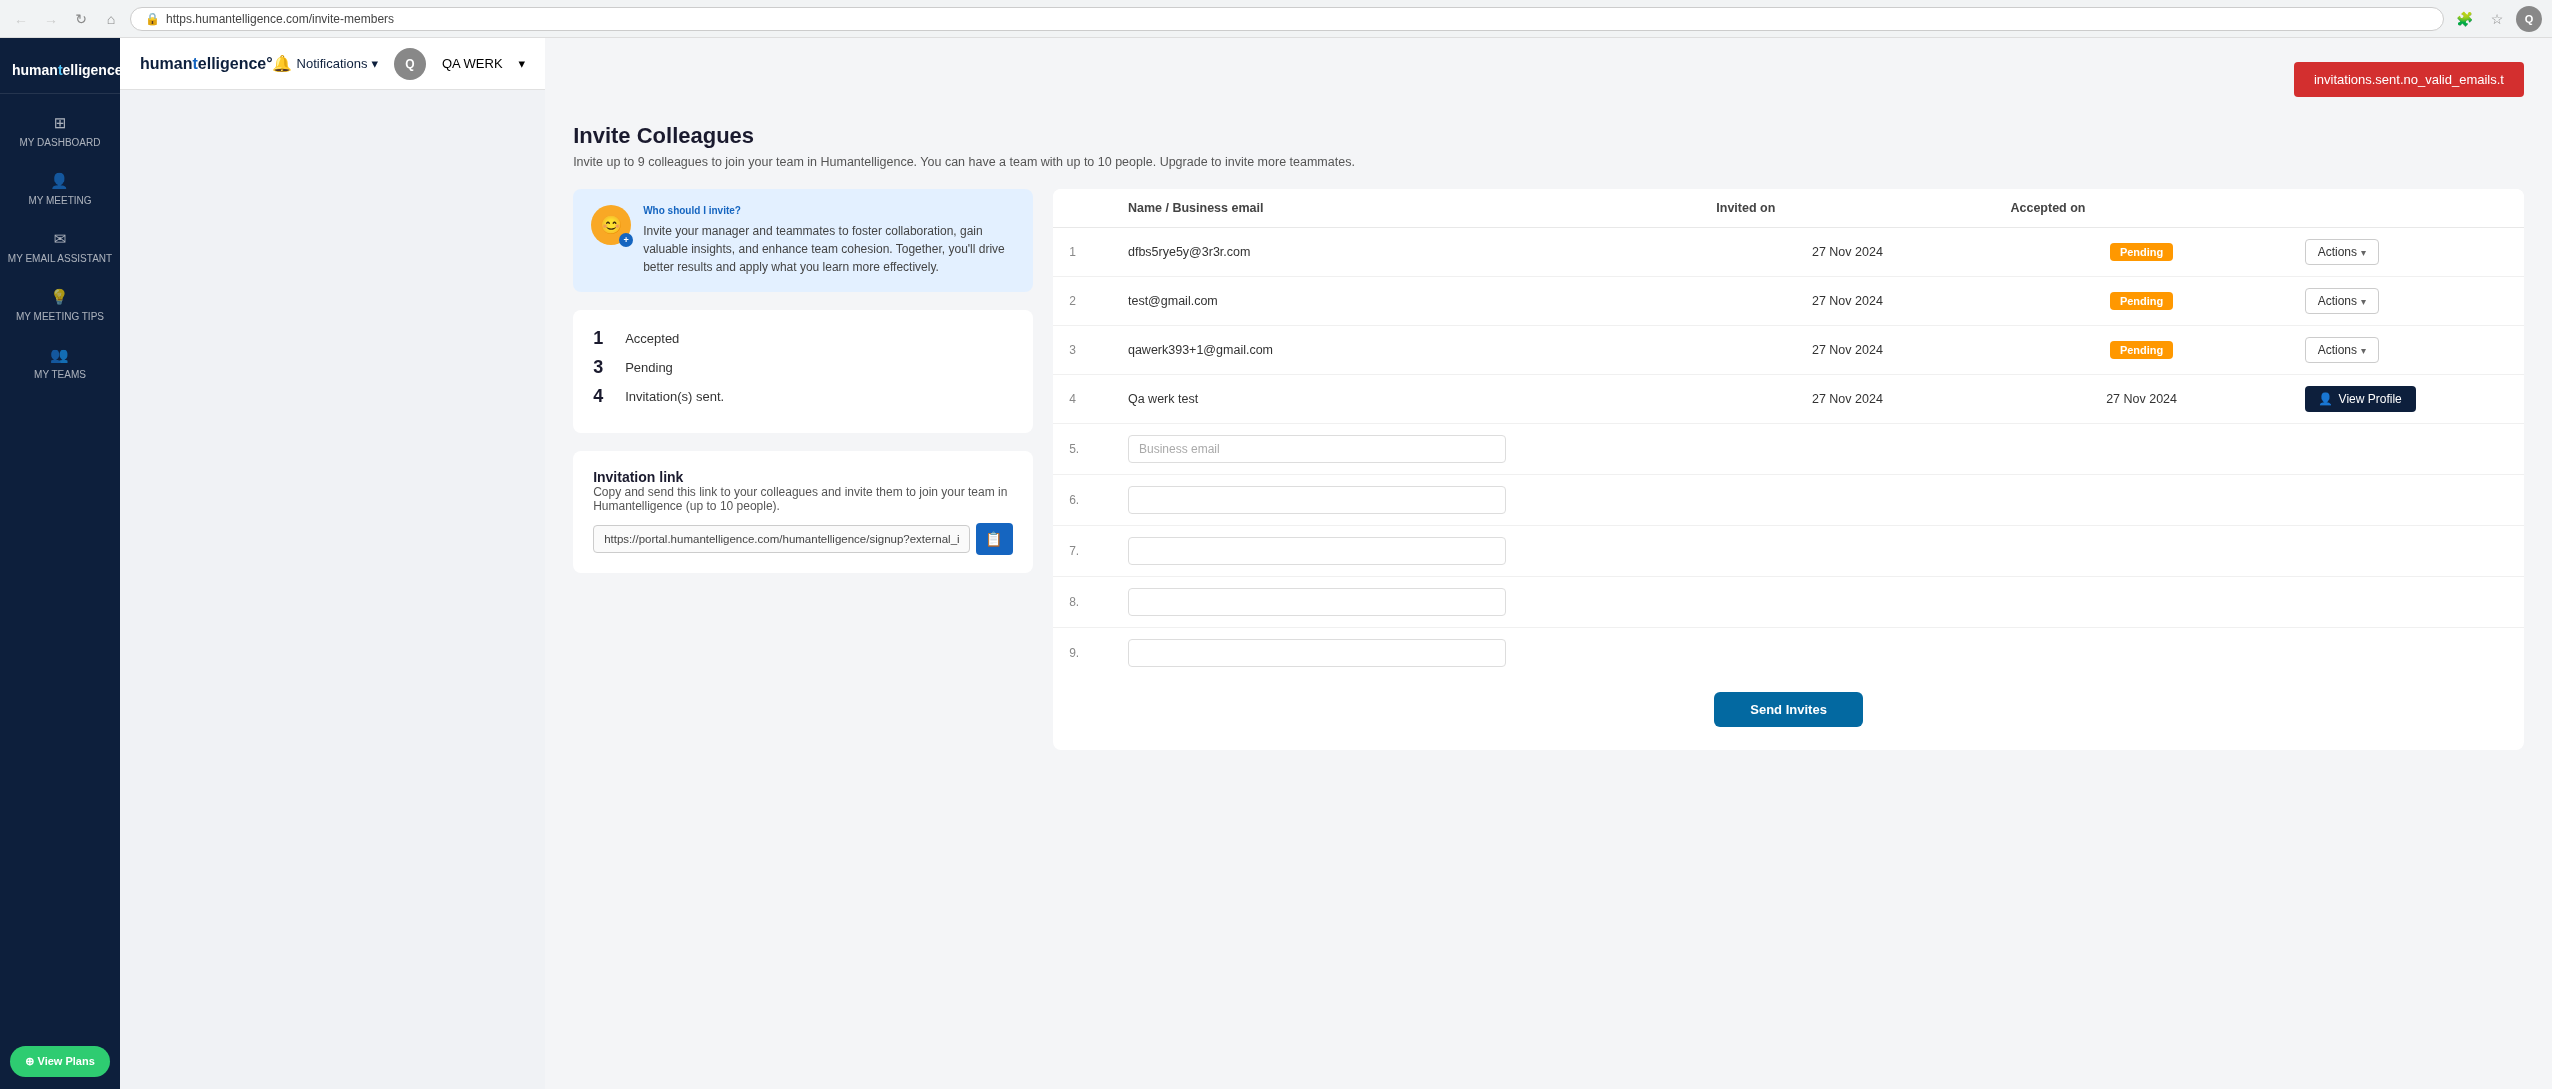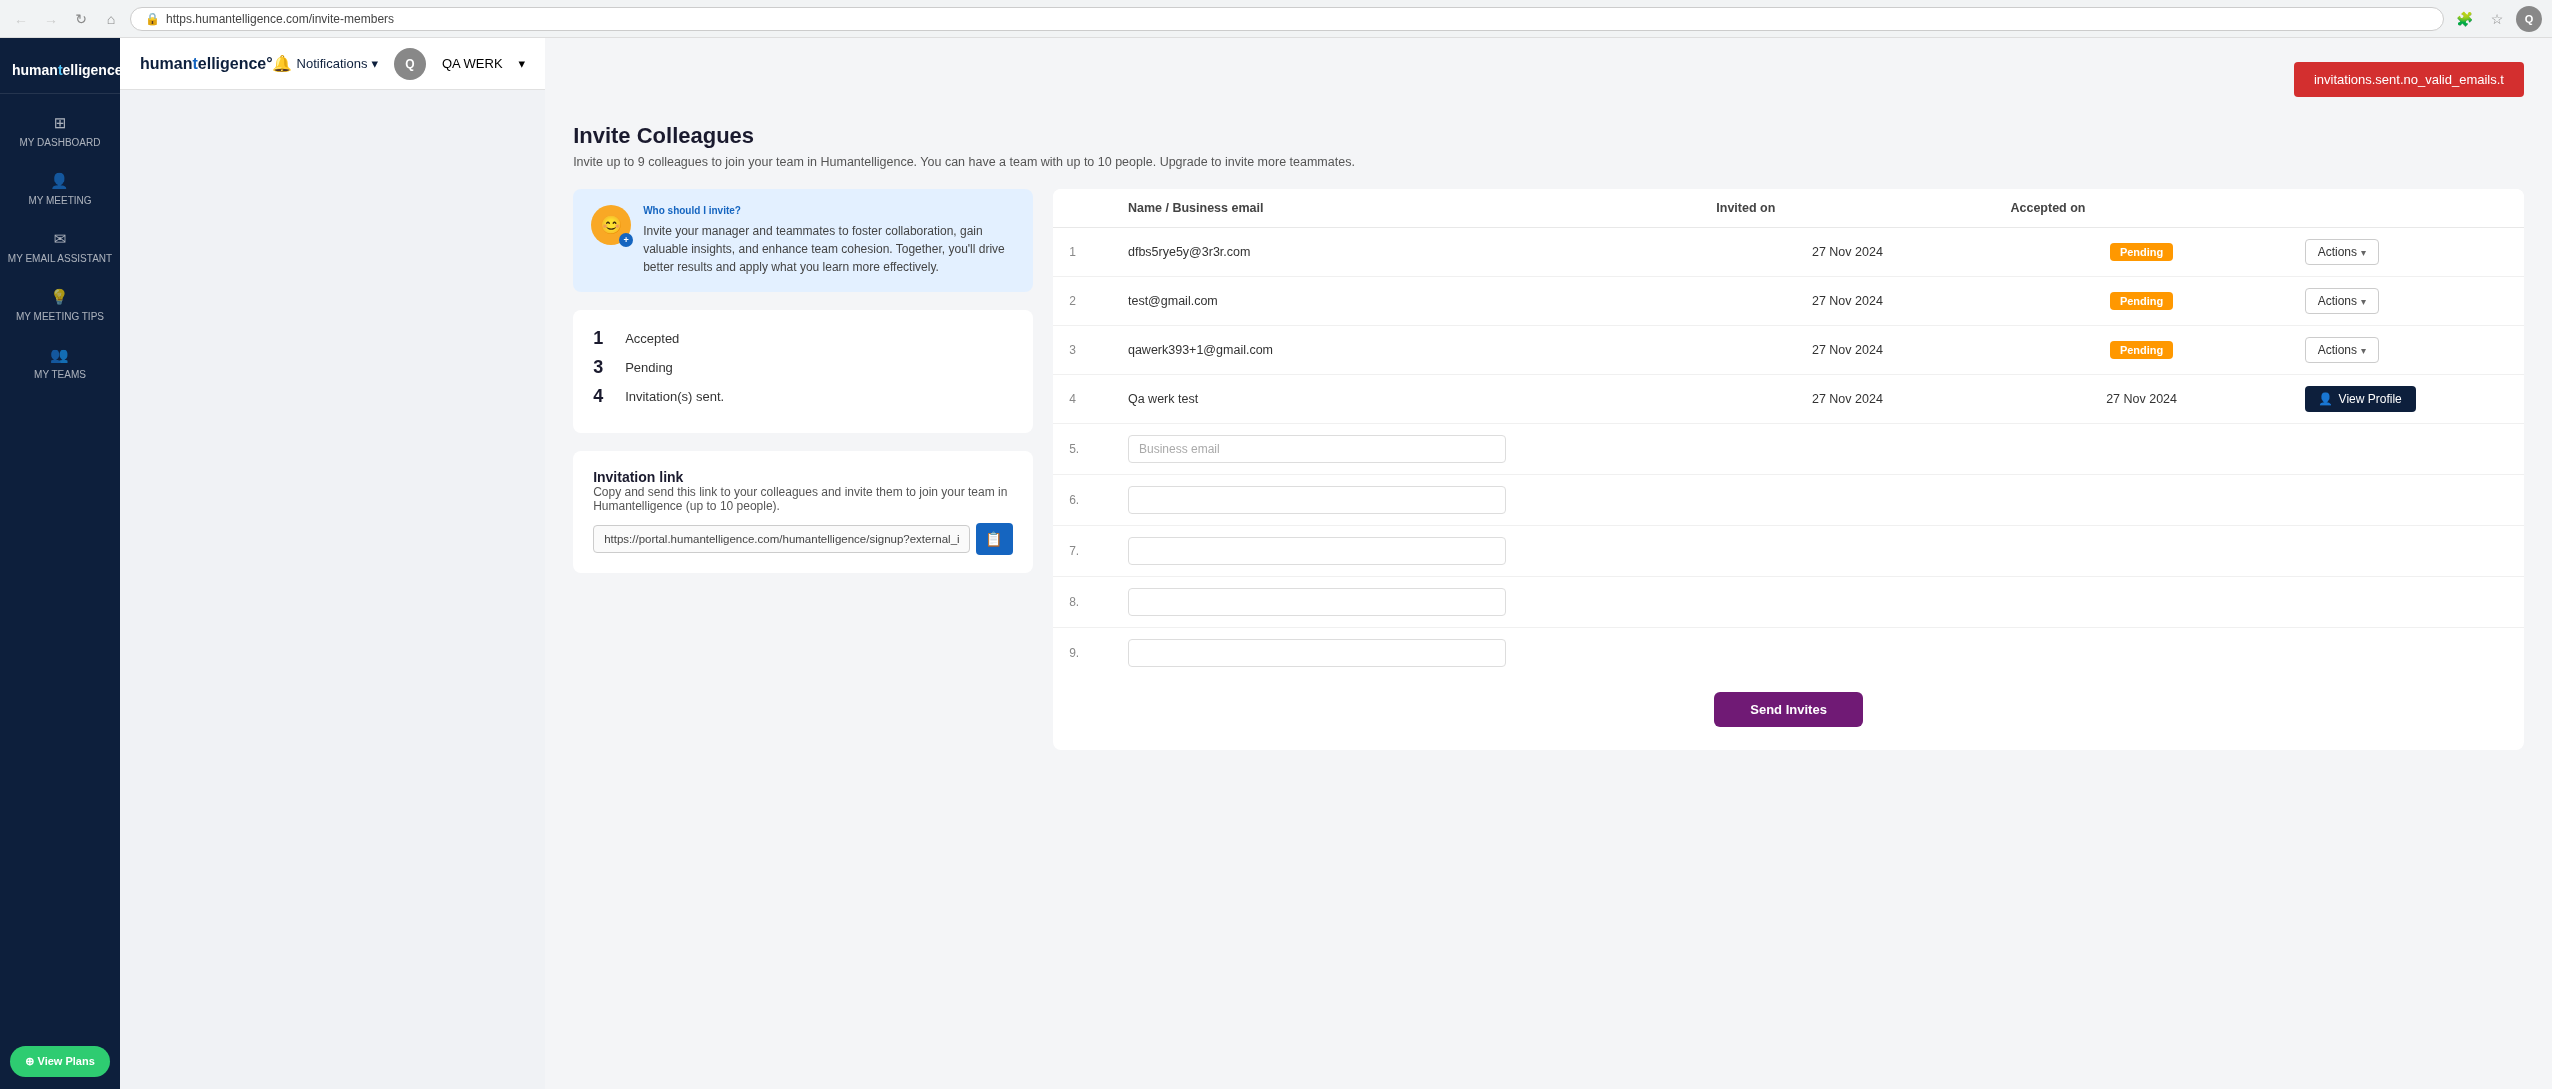--- a/index.html
+++ b/index.html
@@ -343,21 +343,21 @@
       border-radius: 4px;
       padding: 6px 14px;
       font-size: 12px;
       cursor: pointer;
       display: flex;
       align-items: center;
       gap: 5px;
     }
 
     .send-invites-btn {
-      background: #701a75;
+      background: #0369a1;
       color: white;
       border: none;
       border-radius: 6px;
       padding: 10px 36px;
       font-size: 13px;
       cursor: pointer;
       font-weight: 600;
       display: block;
       margin: 14px auto 23px auto;
     }

